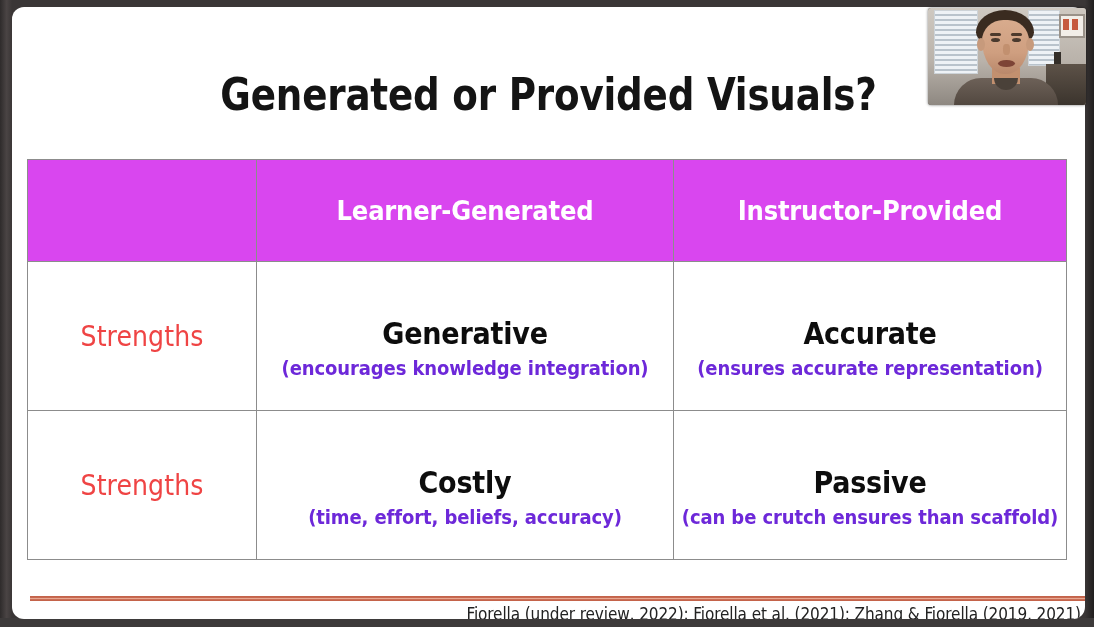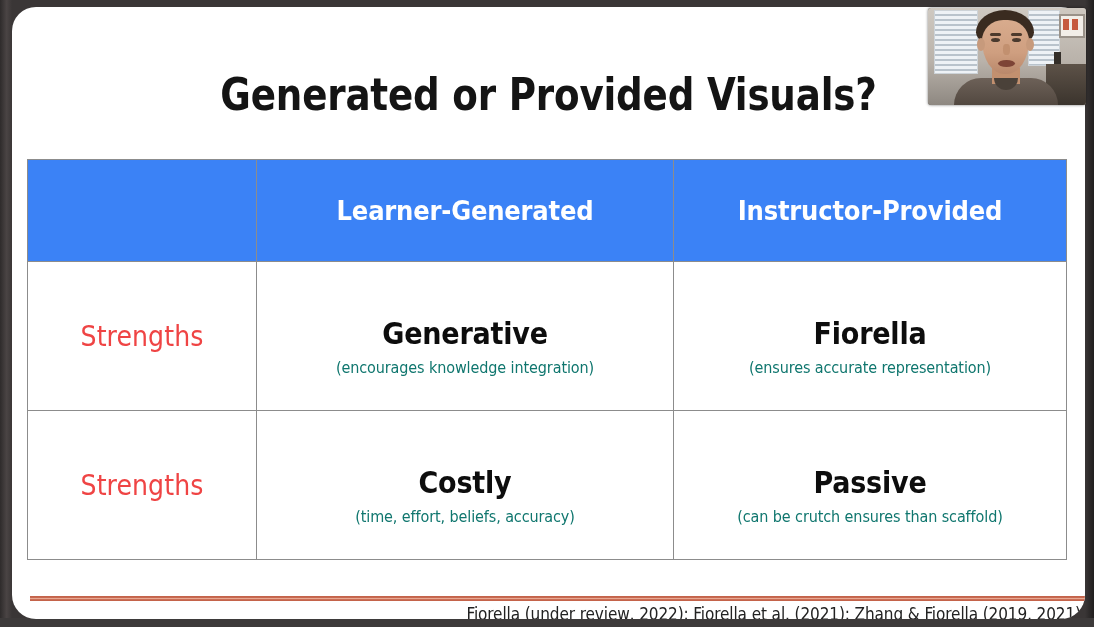--- a/index.html
+++ b/index.html
@@ -50,21 +50,21 @@
   }
 
   
   #slide {
     position: absolute;
     left: 12px;
     top: 7px;
     width: 1073px;
     height: 612px;
     background: #ffffff;
-    border-radius: 24px;
+    border-radius: 12px;
     overflow: hidden;
   }
 
   
   #slide-title {
     position: absolute;
     left: 0;
     top: 63px;
     width: 1073px;
     text-align: center;
@@ -93,21 +93,21 @@
     padding: 0;
     vertical-align: middle;
     text-align: center;
   }
   .col-label  { width: 228px; }
   .col-gen    { width: 416px; }
   .col-prov   { width: 392px; }
 
   thead tr { height: 102px; }
   thead th {
-    background: #3b82f6;
+    background: #d946ef;
     border: 1px solid #b2553f;
     color: #ffffff;
     font-family: "Liberation Sans Narrow", "DejaVu Sans Condensed", "Liberation Sans", sans-serif;
     font-weight: bold;
     font-size: 27px;
     letter-spacing: -0.2px;
   }
   thead th.col-label { }
 
   tbody tr { height: 149px; }
@@ -125,23 +125,23 @@
     font-weight: bold;
     font-size: 30px;
     color: #0d0d0d;
     line-height: 36px;
     letter-spacing: -0.2px;
     margin-top: 25px;
   }
   .cell-sub {
     display: block;
     font-family: "Liberation Sans Narrow", "DejaVu Sans Condensed", "Liberation Sans", sans-serif;
-    font-weight: normal;
-    font-size: 16px;
-    color: #0f766e;
+    font-weight: bold;
+    font-size: 20px;
+    color: #6d28d9;
     line-height: 26px;
     margin-top: 3px;
     letter-spacing: -0.1px;
   }
 
   
   #footer-rule {
     position: absolute;
     left: 18px;
     top: 589px;
@@ -311,21 +311,21 @@
 
         <tr>
           <td class="col-label">
             <span class="row-label">Strengths</span>
           </td>
           <td class="col-gen">
             <span class="cell-head">Generative</span>
             <span class="cell-sub">(encourages knowledge integration)</span>
           </td>
           <td class="col-prov">
-            <span class="cell-head">Fiorella</span>
+            <span class="cell-head">Accurate</span>
             <span class="cell-sub">(ensures accurate representation)</span>
           </td>
         </tr>
 
         <tr>
           <td class="col-label">
             <span class="row-label">Strengths</span>
           </td>
           <td class="col-gen">
             <span class="cell-head">Costly</span>

